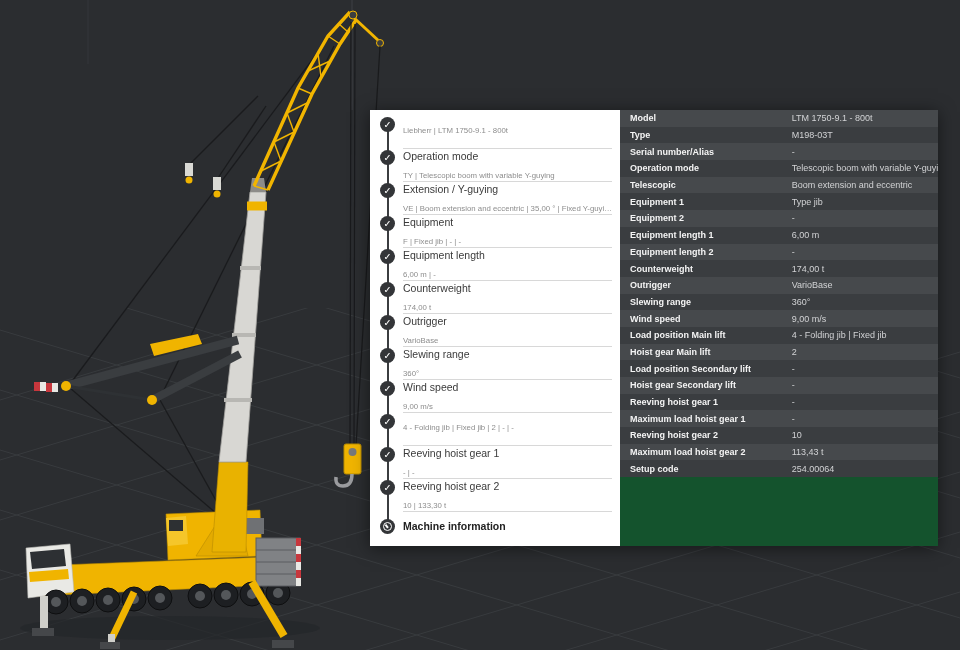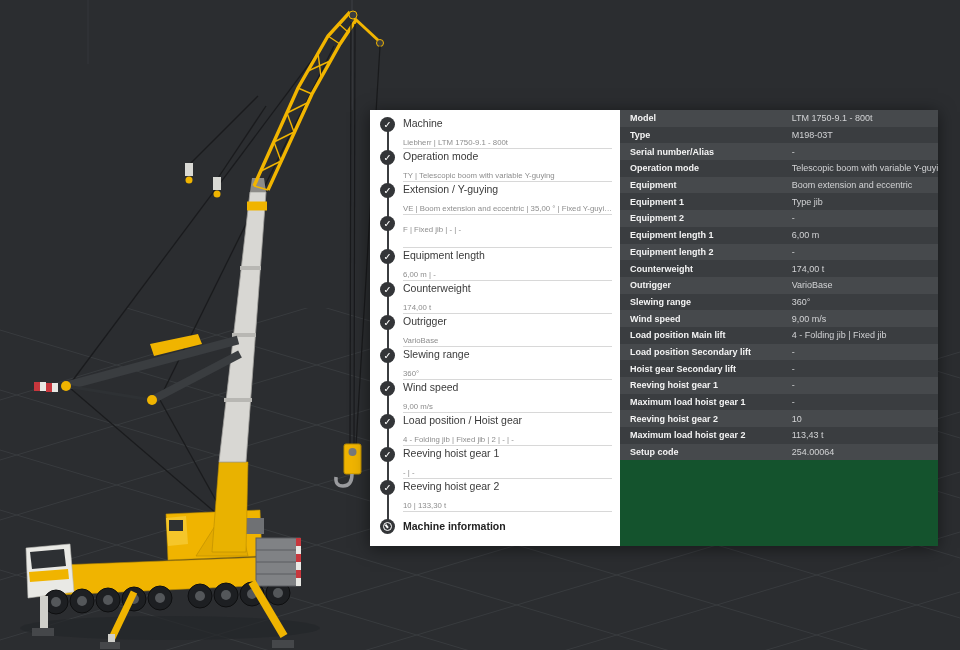--- a/index.html
+++ b/index.html
@@ -208,41 +208,41 @@
   </g>
 </svg>
 
 <div class="panel">
   <div class="stepper">
     <div class="connector"></div>
     <div>
         <div class="step">
     <div class="badge">✓</div>
     <div class="step-text">
-      <div class="step-title">Machine</div>
       <div class="step-sub">Liebherr | LTM 1750-9.1 - 800t</div>
     </div>
   </div>
         <div class="step">
     <div class="badge">✓</div>
     <div class="step-text">
       <div class="step-title">Operation mode</div>
       <div class="step-sub">TY | Telescopic boom with variable Y-guying</div>
     </div>
   </div>
         <div class="step">
     <div class="badge">✓</div>
     <div class="step-text">
       <div class="step-title">Extension / Y-guying</div>
       <div class="step-sub">VE | Boom extension and eccentric | 35,00 ° | Fixed Y-guying ...</div>
     </div>
   </div>
         <div class="step">
     <div class="badge">✓</div>
     <div class="step-text">
+      <div class="step-title">Equipment</div>
       <div class="step-sub">F | Fixed jib | - | -</div>
     </div>
   </div>
         <div class="step">
     <div class="badge">✓</div>
     <div class="step-text">
       <div class="step-title">Equipment length</div>
       <div class="step-sub">6,00 m | -</div>
     </div>
   </div>
@@ -270,21 +270,20 @@
         <div class="step">
     <div class="badge">✓</div>
     <div class="step-text">
       <div class="step-title">Wind speed</div>
       <div class="step-sub">9,00 m/s</div>
     </div>
   </div>
         <div class="step">
     <div class="badge">✓</div>
     <div class="step-text">
-      <div class="step-title">Load position / Hoist gear</div>
       <div class="step-sub">4 - Folding jib | Fixed jib | 2 | - | -</div>
     </div>
   </div>
         <div class="step">
     <div class="badge">✓</div>
     <div class="step-text">
       <div class="step-title">Reeving hoist gear 1</div>
       <div class="step-sub">- | -</div>
     </div>
   </div>
@@ -315,21 +314,21 @@
   </div>
       <div class="trow">
     <div class="tlabel">Serial number/Alias</div>
     <div class="tvalue">-</div>
   </div>
       <div class="trow">
     <div class="tlabel">Operation mode</div>
     <div class="tvalue">Telescopic boom with variable Y-guying</div>
   </div>
       <div class="trow">
-    <div class="tlabel">Equipment</div>
+    <div class="tlabel">Telescopic</div>
     <div class="tvalue">Boom extension and eccentric</div>
   </div>
       <div class="trow">
     <div class="tlabel">Equipment 1</div>
     <div class="tvalue">Type jib</div>
   </div>
       <div class="trow">
     <div class="tlabel">Equipment 2</div>
     <div class="tvalue">-</div>
   </div>
@@ -355,20 +354,24 @@
   </div>
       <div class="trow">
     <div class="tlabel">Wind speed</div>
     <div class="tvalue">9,00 m/s</div>
   </div>
       <div class="trow">
     <div class="tlabel">Load position Main lift</div>
     <div class="tvalue">4 - Folding jib | Fixed jib</div>
   </div>
       <div class="trow">
+    <div class="tlabel">Hoist gear Main lift</div>
+    <div class="tvalue">2</div>
+  </div>
+      <div class="trow">
     <div class="tlabel">Load position Secondary lift</div>
     <div class="tvalue">-</div>
   </div>
       <div class="trow">
     <div class="tlabel">Hoist gear Secondary lift</div>
     <div class="tvalue">-</div>
   </div>
       <div class="trow">
     <div class="tlabel">Reeving hoist gear 1</div>
     <div class="tvalue">-</div>

